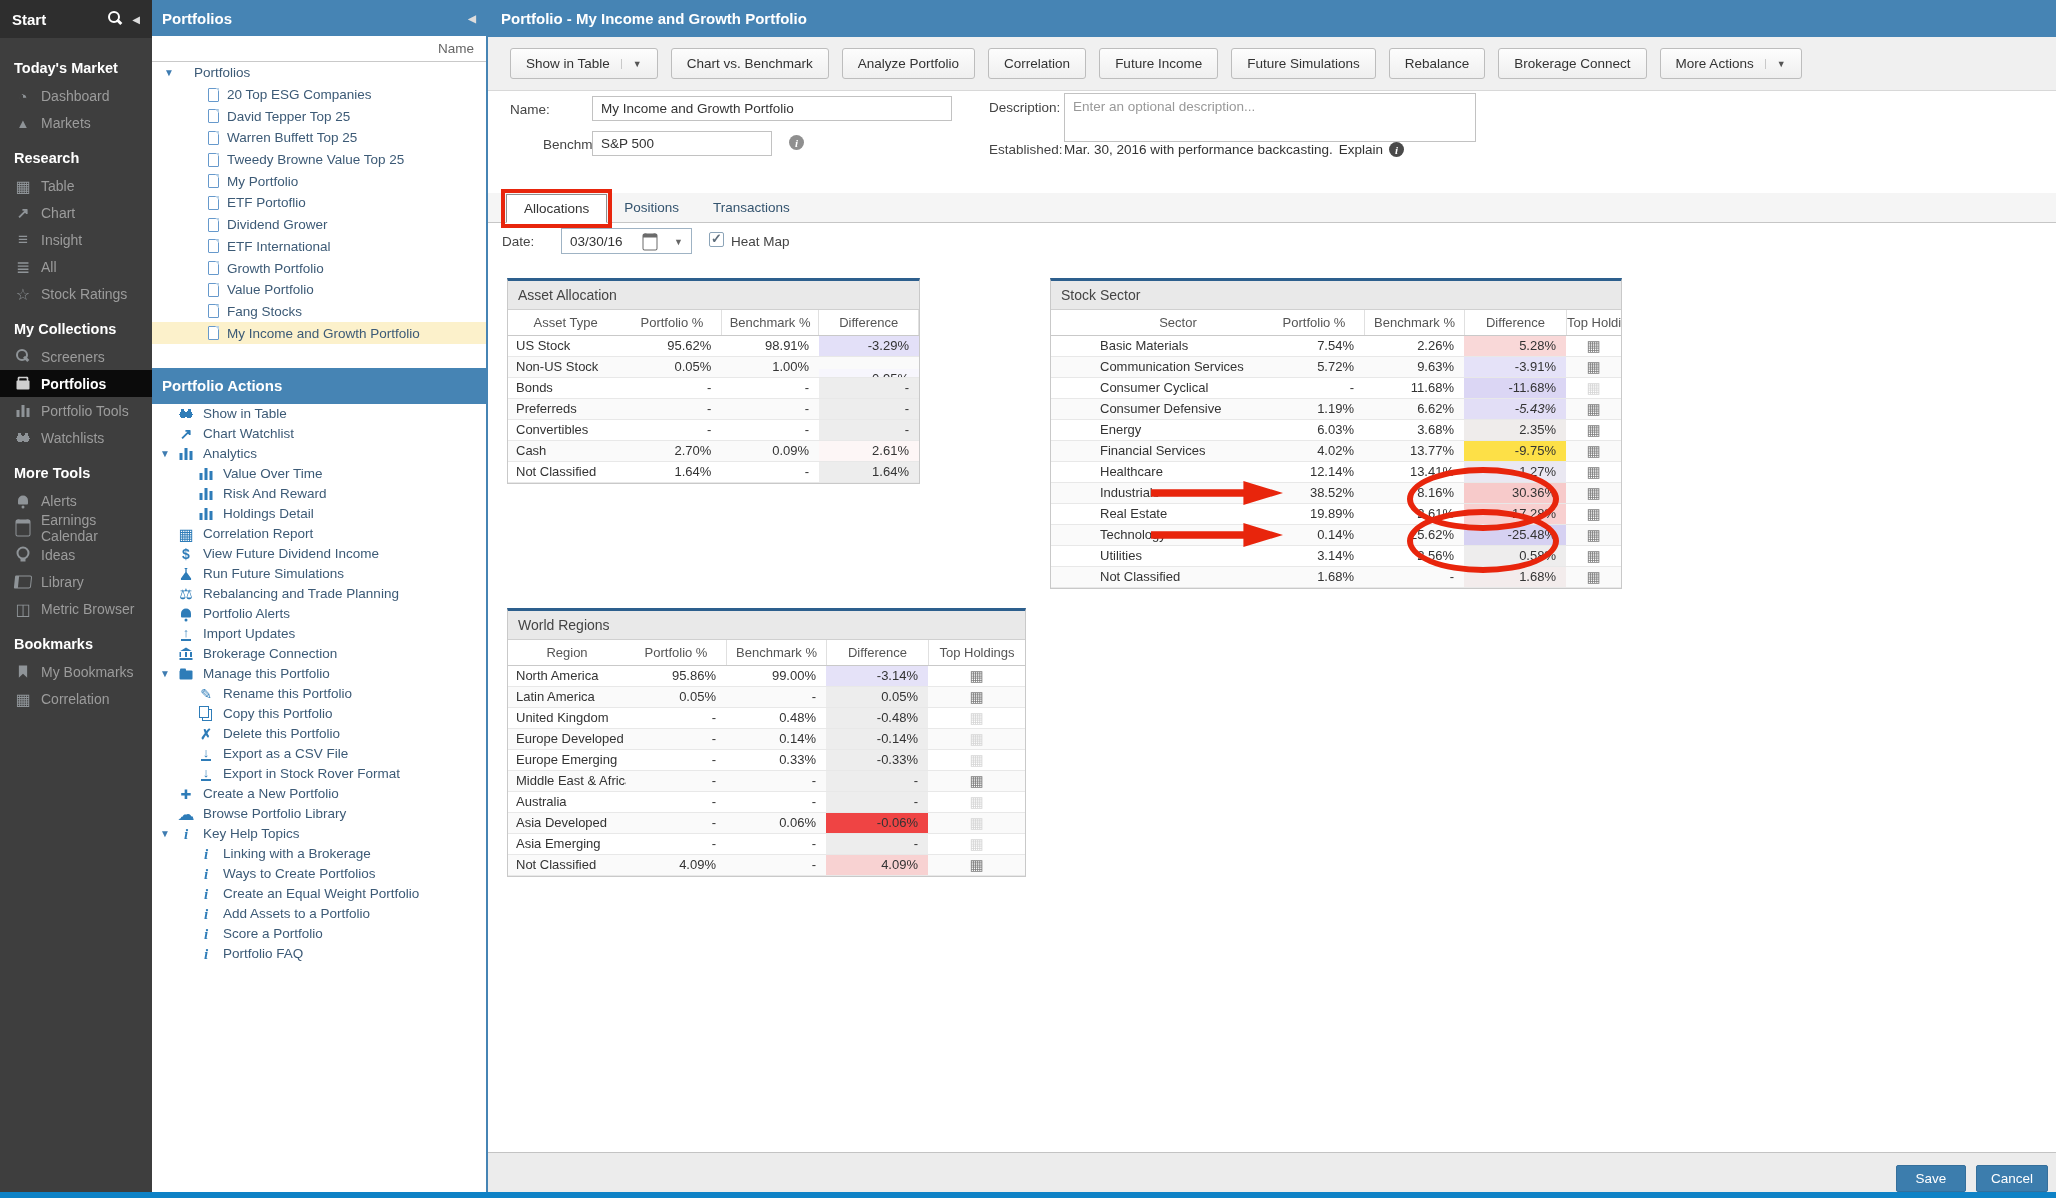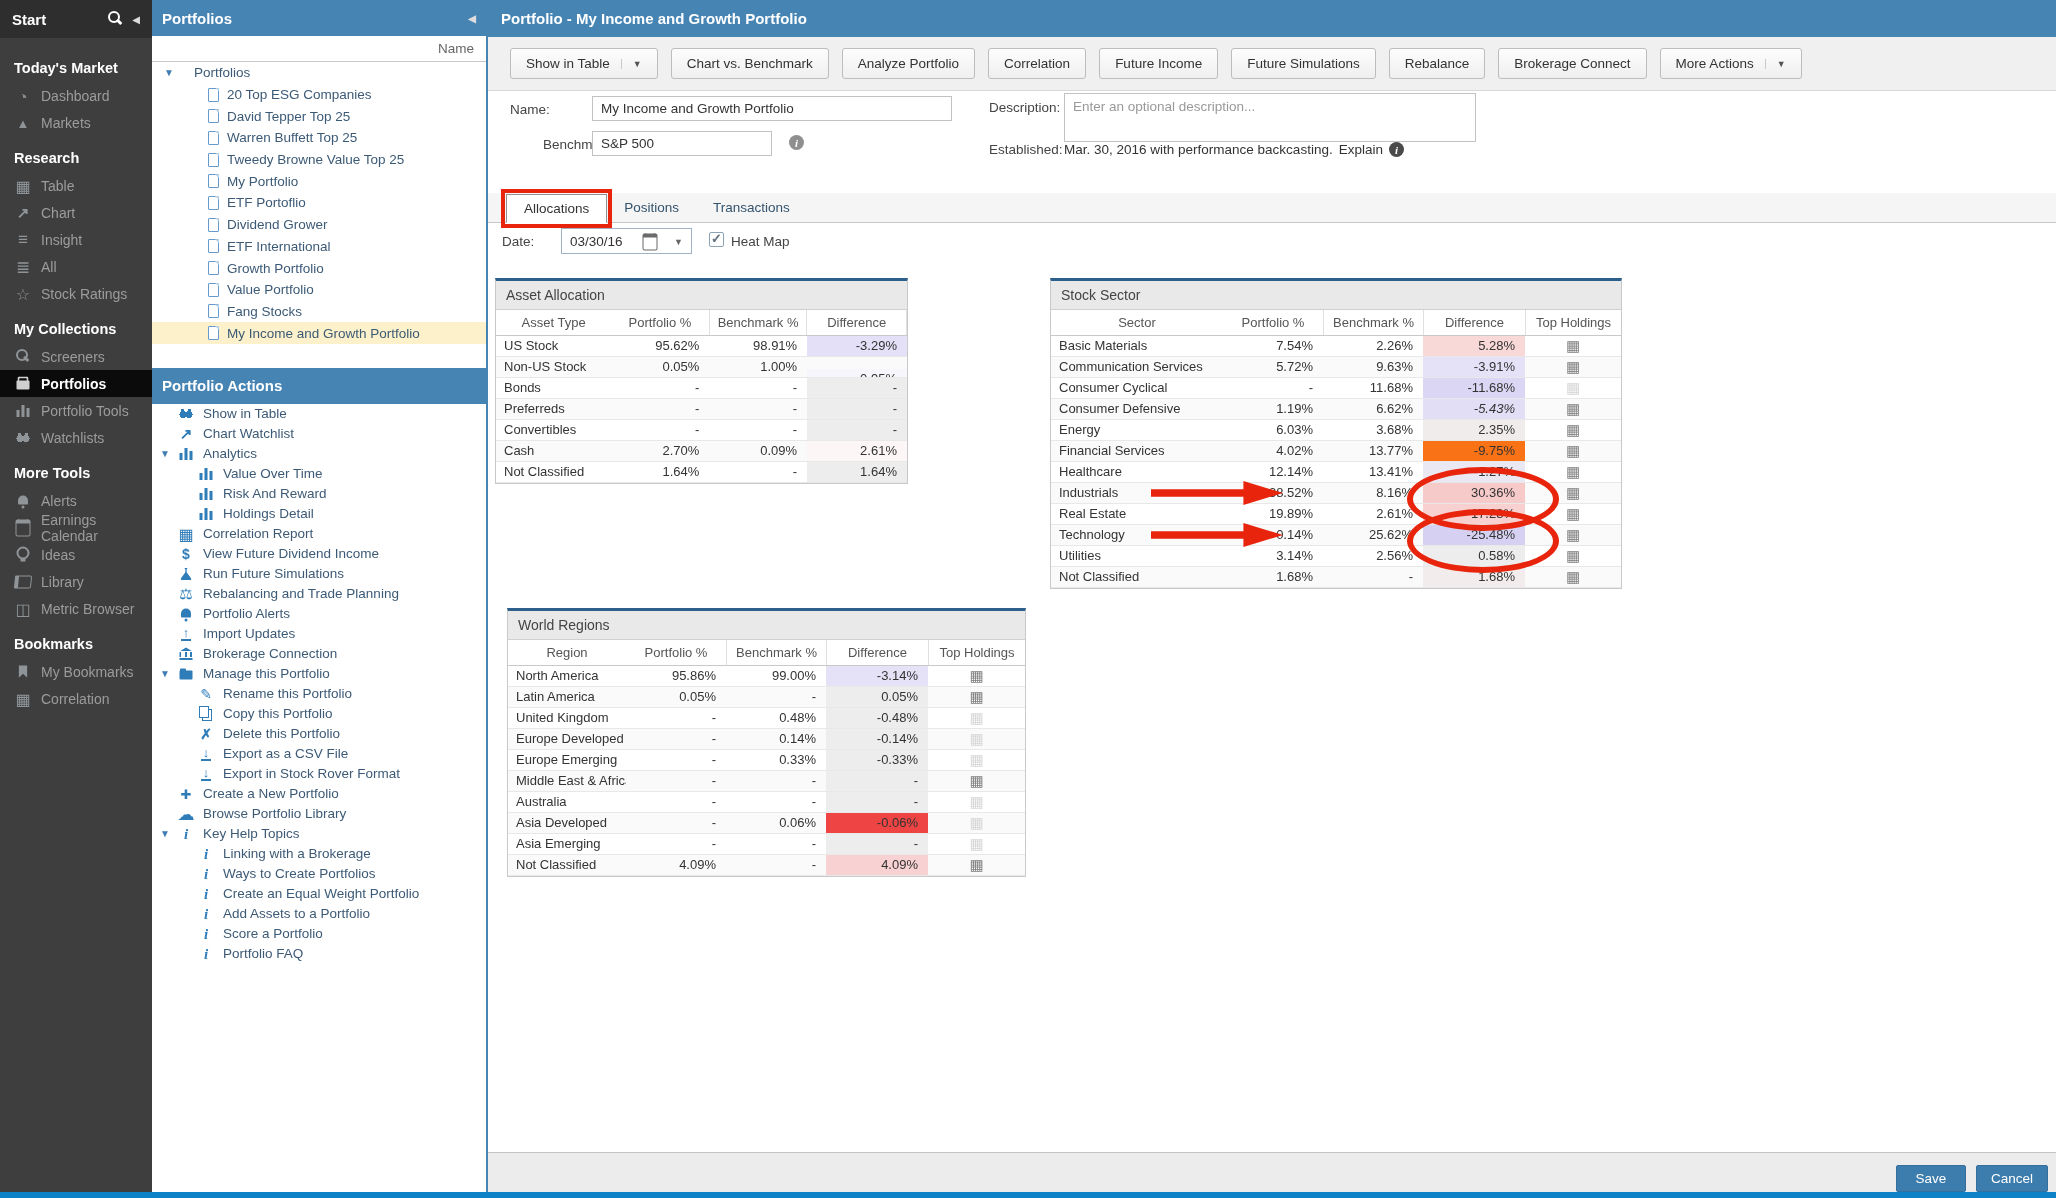--- a/index.html
+++ b/index.html
@@ -128,31 +128,31 @@
   .date-box { position:absolute; left:73px; top:2px; width:131px; height:26px; border:1px solid #9fb3c4; display:flex; align-items:center; padding:0 8px; font-size:13.5px; color:#333; }
   .date-box .cal { position:absolute; right:32px; top:5px; color:#6b6b6b; }
   .date-box .dcaret { position:absolute; right:8px; top:8px; font-size:9px; color:#666; }
   .date-box .dcaret::before { content:"▼"; }
   .chkbox { position:absolute; left:221px; top:6px; width:15px; height:15px; border:1px solid #8ca4b8; background:#fff; border-radius:2px; }
   .chkbox[data-checked="true"]::after { content:"✓"; position:absolute; left:1px; top:-2px; font-size:13px; font-weight:700; color:#5f6e7c; }
   .lbl-heatmap { left:243px; top:8px; }
 
   
   .panel { position:absolute; border:1px solid #c9c9c9; border-top:3px solid #2d5f8d; background:#fff; }
-  .panel.aa { left:7px; top:278px; width:413px; }
+  .panel.aa { left:19px; top:278px; width:413px; }
   .panel.ss { left:562px; top:278px; width:572px; }
   .panel.wr { left:19px; top:608px; width:519px; }
   .ptitle { height:29px; line-height:28px; padding-left:10px; background:#e9e9e9; border-bottom:1px solid #d0d0d0; color:#444; font-size:14px; }
   .phead { display:flex; height:26px; line-height:25px; background:#fff; border-bottom:1px solid #c9c9c9; color:#555; }
   .phead .c { text-align:center; border-left:1px solid #e0e0e0; }
   .phead .c:first-child { border-left:none; }
   .hcols { display:contents; }
   .c { display:block; overflow:hidden; white-space:nowrap; }
   .panel.aa .c.name, .panel.wr .c.name { width:118px; }
-  .panel.ss .c.name { width:172px; }
+  .panel.ss .c.name { width:172px;margin-left:41px; }
   .c.n1 { width:100px; } .c.n2 { width:100px; } .c.n3 { width:102px; } .c.th { flex:1; }
   .hcols span:nth-child(1) { width:100px; } .hcols span:nth-child(2) { width:100px; }
   .hcols span:nth-child(3) { width:102px; } .hcols span:nth-child(4) { flex:1; }
   .prow { display:flex; height:21px; line-height:20px; border-bottom:1px solid #e8e8e8; position:relative; }
   .prow:nth-child(even) { background:#fafafa; }
   .prow .name { padding-left:8px; color:#333; }
   .prow .num { text-align:right; padding-right:10px; }
   .gridglyph { display:block; text-align:center; font-size:15px; line-height:20px; color:#7d7d7d; cursor:pointer; }
   .gridglyph::before { content:"▦"; }
   .gridglyph[data-state="off"] { color:#d6d6d6; cursor:default; }
@@ -698,21 +698,21 @@
         <span class="c num n2">3.68%</span>
         <span class="c num n3" style="background: rgb(239, 236, 235);">2.35%</span>
         <span class="c th">
             <span class="gridglyph" data-state="on"></span>
           </span>
       </div>
         <div class="prow">
         <span class="c name">Financial Services</span>
         <span class="c num n1">4.02%</span>
         <span class="c num n2">13.77%</span>
-        <span class="c num n3" style="background: #f97316;">-9.75%</span>
+        <span class="c num n3" style="background: #fde047;">-9.75%</span>
         <span class="c th">
             <span class="gridglyph" data-state="on"></span>
           </span>
       </div>
         <div class="prow">
         <span class="c name">Healthcare</span>
         <span class="c num n1">12.14%</span>
         <span class="c num n2">13.41%</span>
         <span class="c num n3" style="background: rgb(234, 232, 242);">-1.27%</span>
         <span class="c th">

